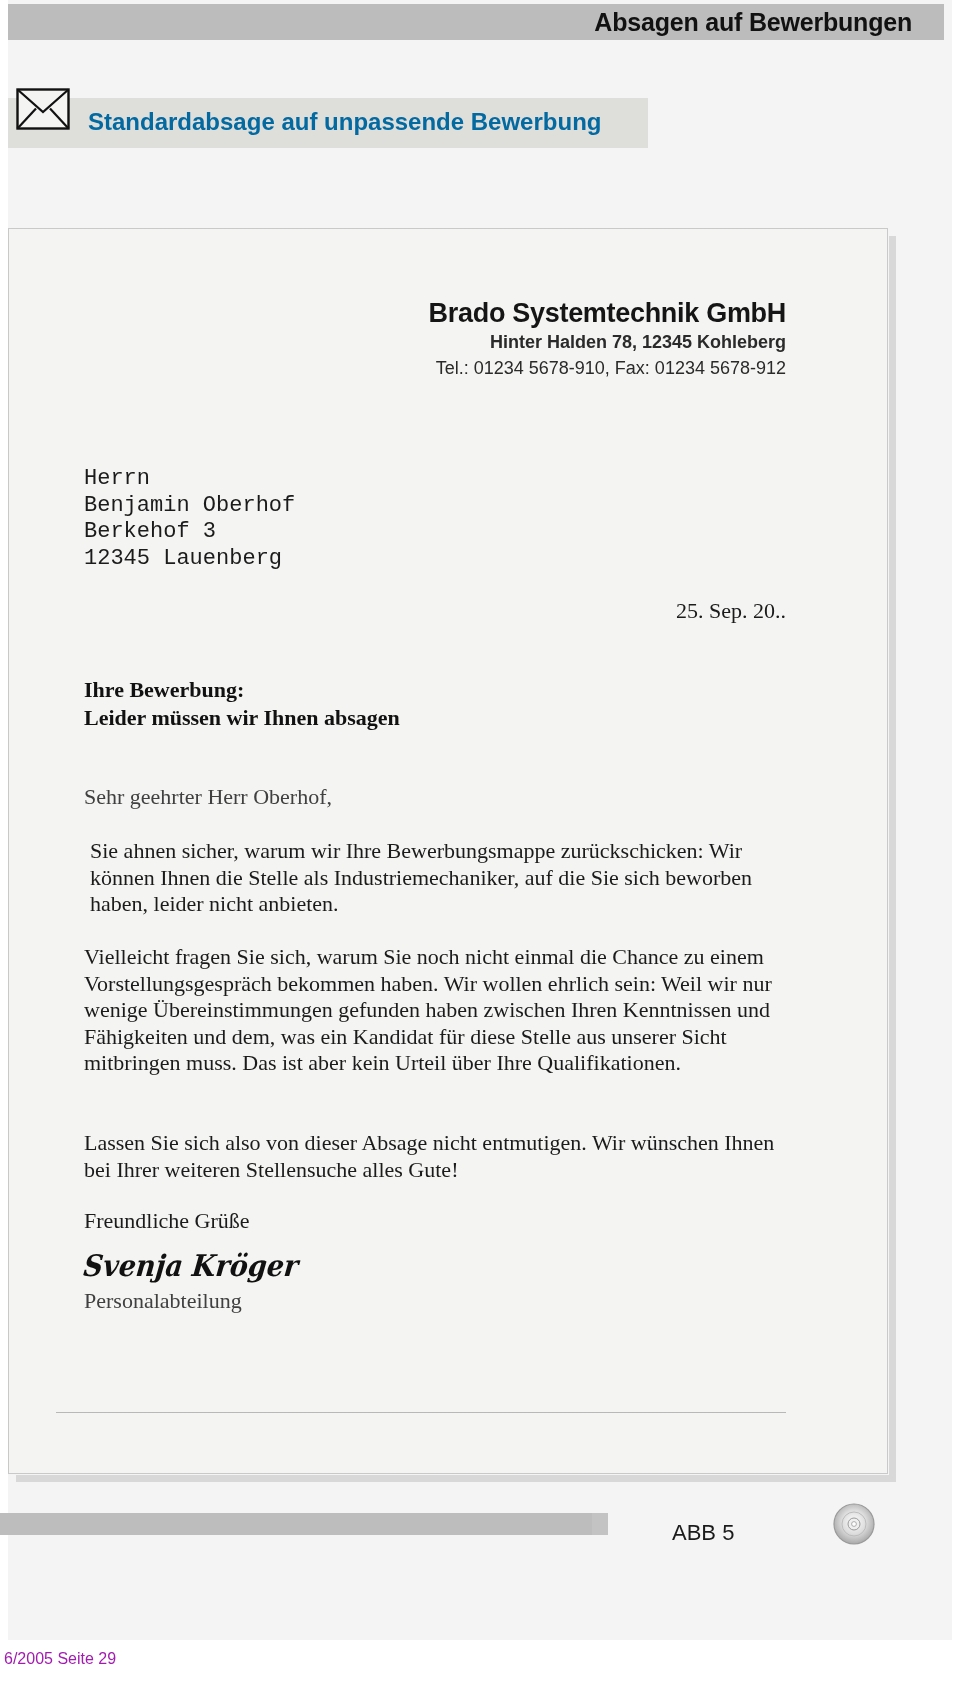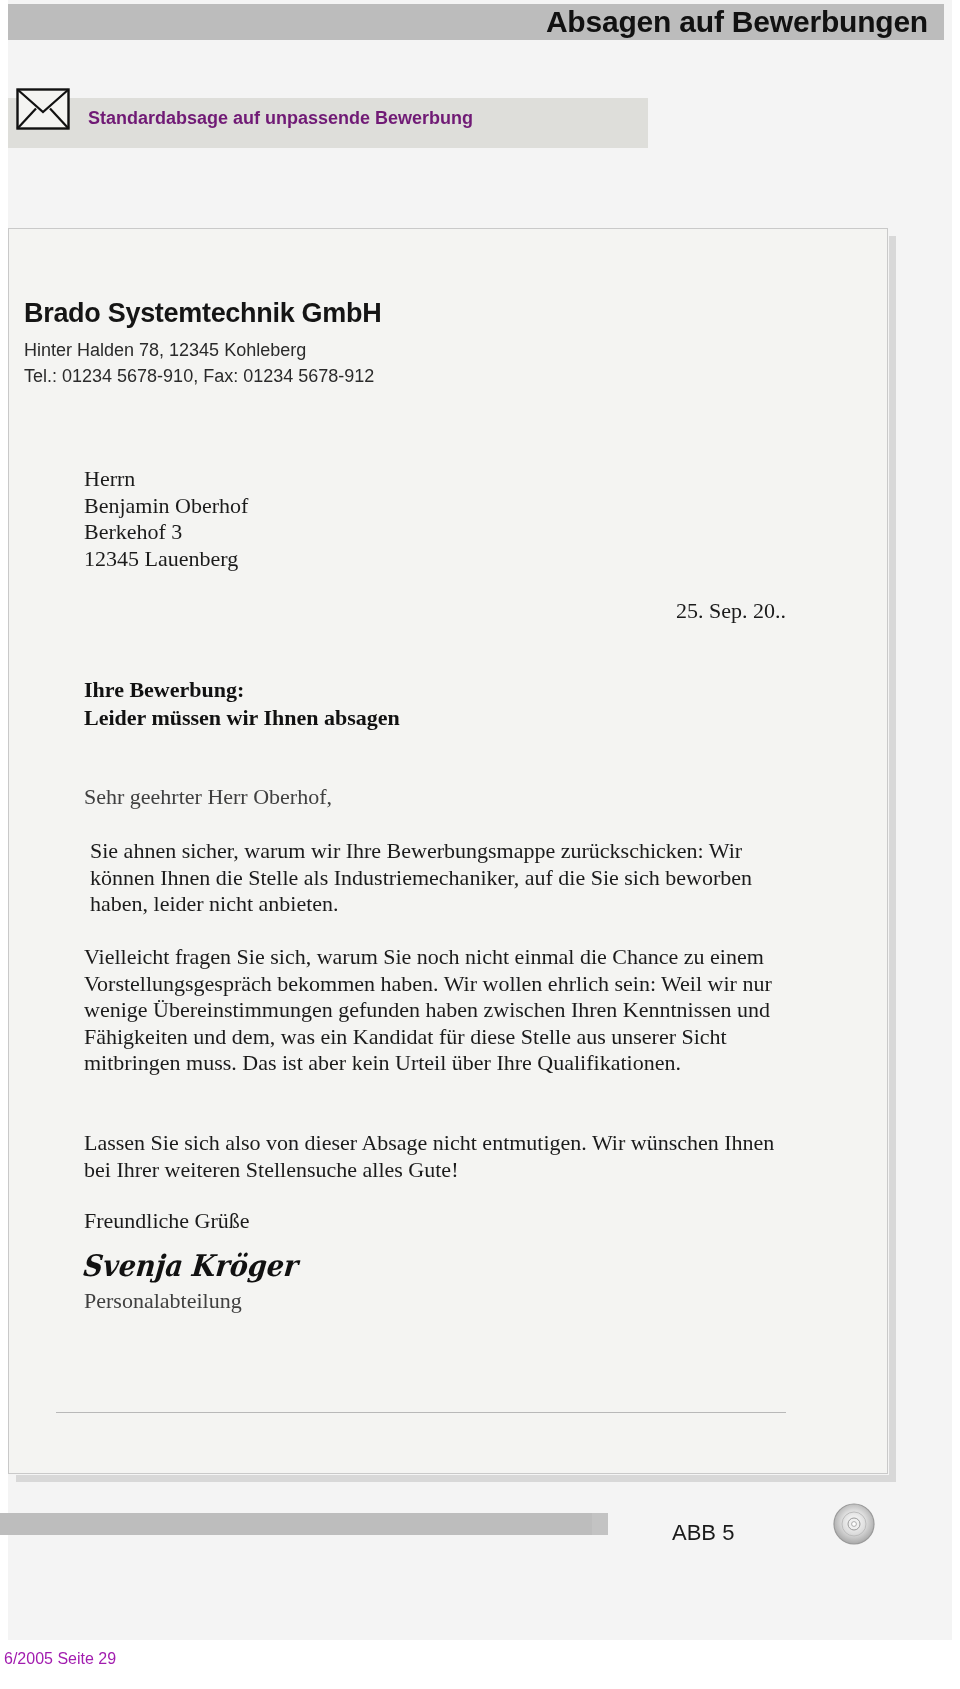--- a/index.html
+++ b/index.html
@@ -43,24 +43,24 @@
     width: 936px;
     height: 36px;
     background: #bcbcbc;
     display: flex;
     align-items: center;
     justify-content: flex-end;
   }
   #running-head-title {
     font-family: "Liberation Sans", sans-serif;
     font-weight: bold;
-    font-size: 30px;
+    font-size: 25px;
     letter-spacing: -0.2px;
     color: #111111;
-    padding-right: 16px;
+    padding-right: 32px;
     white-space: nowrap;
   }
 
   
   #section-banner {
     position: absolute;
     left: 8px;
     top: 98px;
     width: 640px;
     height: 50px;
@@ -73,22 +73,22 @@
     width: 54px;
     height: 42px;
   }
   #envelope-icon svg { display: block; }
   #section-title {
     position: absolute;
     left: 88px;
     top: 108px;
     font-family: "Liberation Sans", sans-serif;
     font-weight: bold;
-    font-size: 18px;
-    color: #701a75;
+    font-size: 24px;
+    color: #0369a1;
     white-space: nowrap;
   }
 
   
   #letter-sheet {
     position: absolute;
     left: 8px;
     top: 228px;
     width: 880px;
     height: 1246px;
@@ -109,58 +109,60 @@
     left: 16px;
     top: 1475px;
     width: 880px;
     height: 7px;
     background: #d8d8d8;
   }
 
   
   #letterhead {
     position: absolute;
-    left: 24px;
+    left: 8px;
     top: 298px;
     width: 770px;
-    text-align: left;
+    text-align: right;
+    padding-left: 8px;
   }
   #company-name {
     font-family: "Liberation Sans", sans-serif;
     font-weight: bold;
     font-size: 27px;
     color: #151515;
     letter-spacing: -0.3px;
     line-height: 1.18;
   }
   #company-address {
     font-family: "Liberation Sans", sans-serif;
     font-size: 18px;
     color: #2a2a2a;
     line-height: 1.35;
-    margin-top: 8px;
+    margin-top: 0;
+    font-weight: bold;
   }
   #company-phone {
     font-family: "Liberation Sans", sans-serif;
     font-size: 18px;
     color: #2a2a2a;
     line-height: 1.35;
     margin-top: 2px;
   }
 
   
   #recipient {
     position: absolute;
     left: 84px;
     top: 466px;
     font-size: 22px;
     line-height: 26.5px;
     color: #1b1b1b;
   }
-  #recipient div { white-space: nowrap; }
+  #recipient div { white-space: nowrap; font-family: Liberation Mono, monospace; }
 
   
   #letter-date {
     position: absolute;
     left: 0;
     top: 598px;
     width: 786px;
     text-align: right;
     font-size: 22px;
     color: #1b1b1b;

